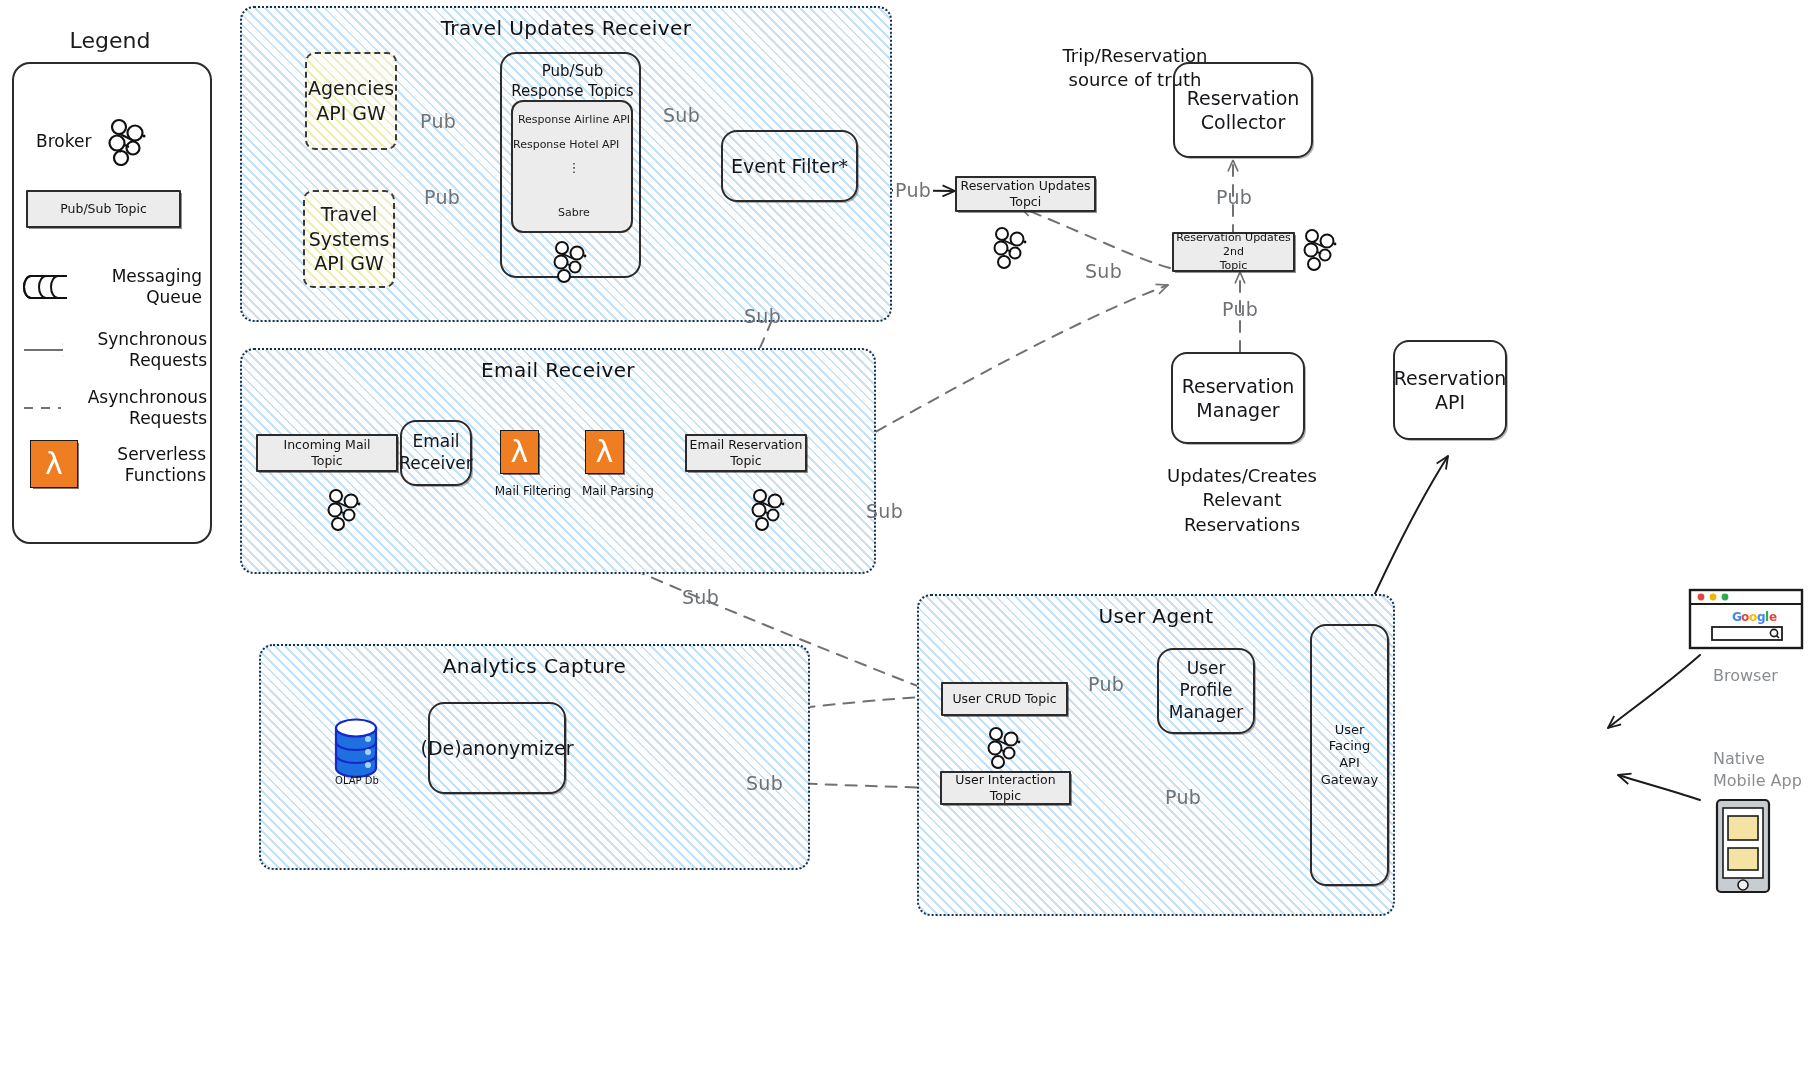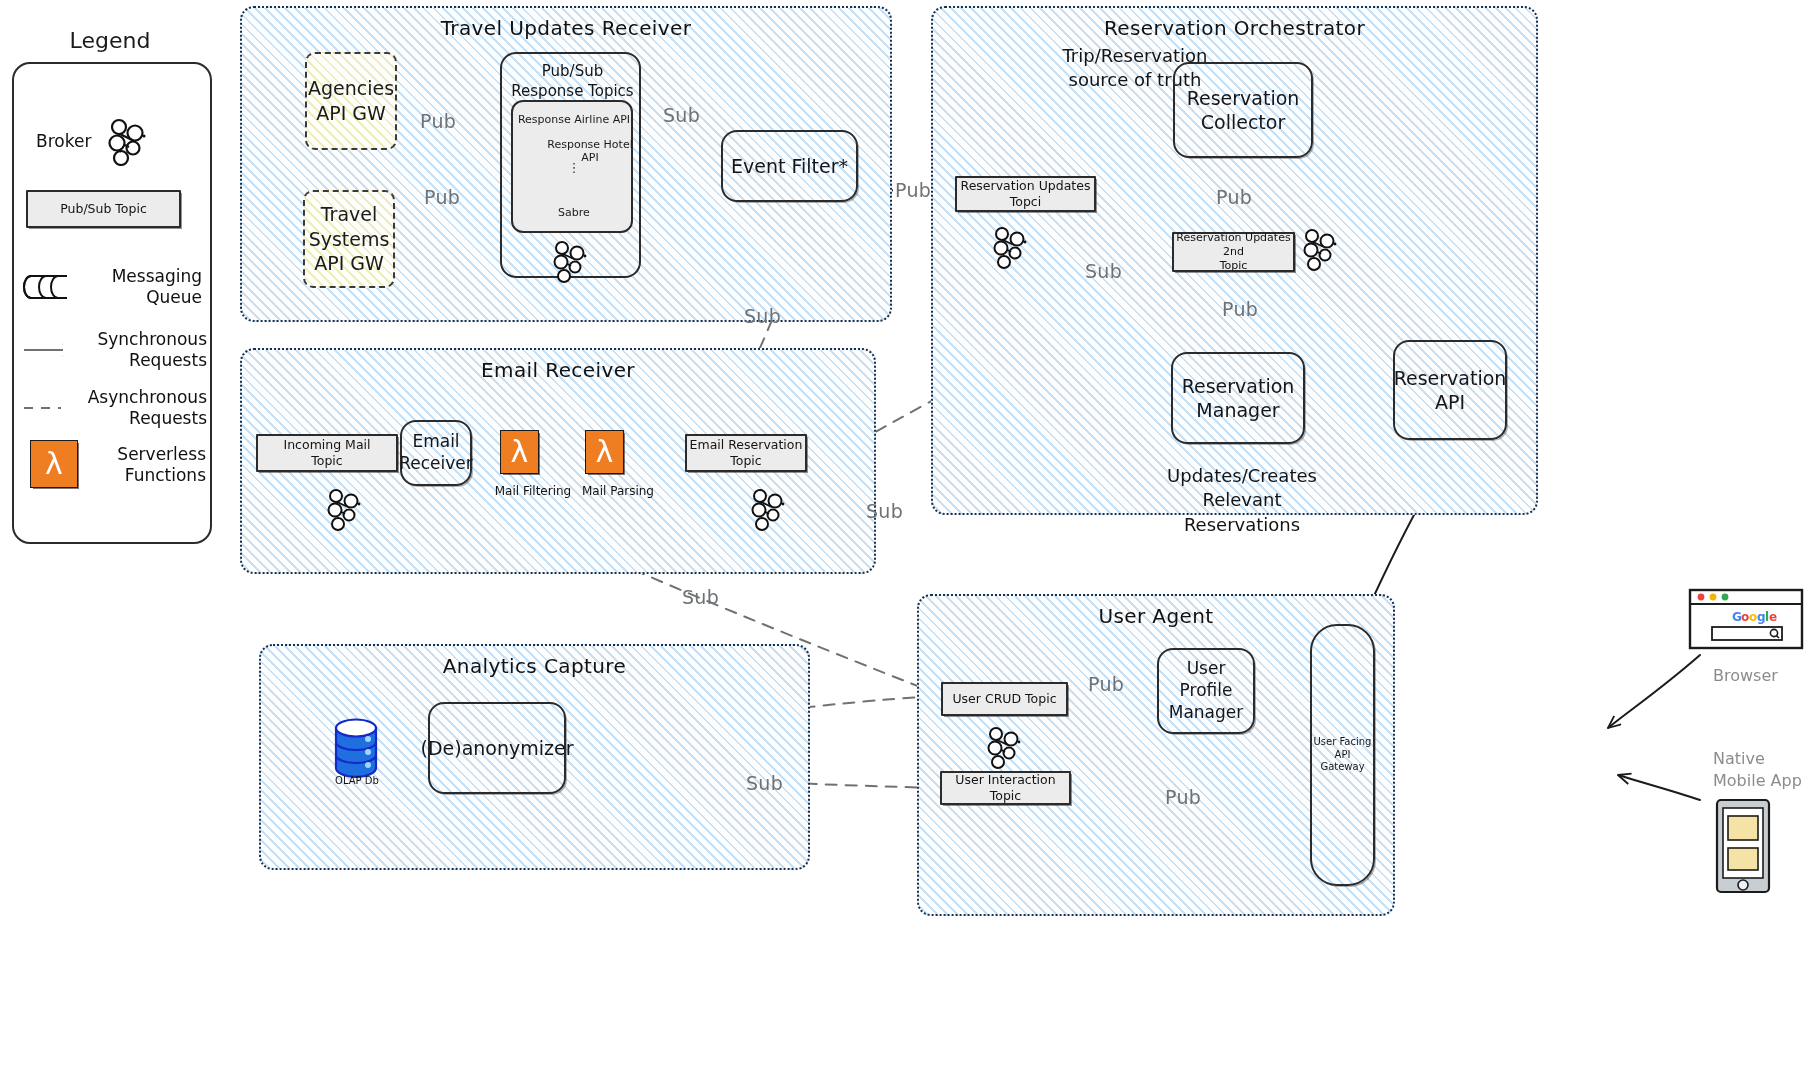--- a/index.html
+++ b/index.html
@@ -204,21 +204,21 @@
 API GW</div>
 
   <div class="abs" style="left:500px;top:52px;width:141px;height:226px;border:2.2px solid #2b2b2b;
               border-radius:16px;">
     <div class="abs" style="left:0;top:7px;width:141px;text-align:center;font-size:15px;
                 line-height:1.35;white-space:pre-line;color:#141414;">Pub/Sub
 Response Topics</div>
     <div class="abs" style="left:9px;top:46px;width:122px;height:133px;border:2px solid #2b2b2b;
                 border-radius:12px;background:#ececec;">
       <div class="abs" style="left:0;top:11px;width:122px;text-align:center;font-size:11px;">Response Airline API</div>
-      <div class="abs" style="left:0;top:36px;width:122px;text-align:center;font-size:11px;padding-left:32px;">Response Hotel API</div>
+      <div class="abs" style="left:0;top:36px;width:122px;font-size:11px;">Response Hotel API</div>
       <div class="abs" style="left:0;top:58px;width:122px;text-align:center;font-size:13px;color:#333;">⋮</div>
       <div class="abs" style="left:0;top:104px;width:122px;text-align:center;font-size:11px;">Sabre</div>
     </div>
 
     <svg class="abs" style="left:46px;top:186px;" width="48" height="46">
       <g fill="#fff" stroke="#111" stroke-width="2">
         <circle cx="14" cy="8" r="6"></circle>
           <circle cx="29" cy="13" r="6.5"></circle>
         <circle cx="13" cy="22" r="6.5"></circle>
           <circle cx="27" cy="27" r="5.5"></circle>
@@ -301,23 +301,20 @@
         <circle cx="38" cy="36" r="3"></circle>
         <circle cx="38" cy="49" r="3"></circle>
     </g>
   </svg>
   <div class="cap" style="left:300px;top:775px;width:114px;">OLAP Db</div>
 
   <div class="abs svc" style="left:428px;top:702px;width:138px;height:92px;">(De)anonymizer</div>
 
   <div class="elabel" style="left:746px;top:772px;">Sub</div>
 
-  <div class="abs group" style="left:931px;top:6px;width:607px;height:509px;">
-    <div class="group-title">Reservation Orchestrator</div>
-  </div>
 
   <div class="note" style="left:1035,top:44px;left:1035px;top:44px;width:200px;white-space:pre-line;">Trip/Reservation
 source of truth</div>
 
   <div class="abs svc" style="left:1173px;top:62px;width:140px;height:96px;white-space:pre-line;">Reservation
 Collector</div>
 
   <div class="abs topic" style="left:955px;top:176px;width:141px;height:36px;">Reservation Updates Topci</div>
 
   <div class="abs topic tiny" style="left:1172px;top:232px;width:123px;height:40px;white-space:pre-line;">Reservation Updates 2nd
@@ -376,22 +373,22 @@
       <circle cx="16" cy="36" r="6"></circle>
     </g>
     <path d="M15,14 L26,19 M20,24 L23,26" stroke="#111" stroke-width="1.8"></path>
     <circle cx="37" cy="16" r="1.4" fill="#111"></circle>
   </svg>
 
   <div class="abs svc sm" style="left:1157px;top:648px;width:98px;height:86px;white-space:pre-line;">User
 Profile
 Manager</div>
 
-  <div class="abs svc" style="left:1310px;top:624px;width:65px;height:262px;font-size:10px;
-              white-space:pre-line;border-radius:27px;">User Facing
+  <div class="abs svc" style="left:1310px;top:624px;width:79px;height:262px;font-size:13px;
+              white-space:pre-line;">User Facing
 API
 Gateway</div>
 
   <div class="elabel" style="left:1088px;top:673px;">Pub</div>
   <div class="elabel" style="left:1165px;top:786px;">Pub</div>
 
   <svg class="abs" style="left:1688px;top:588px;" width="118" height="64">
     <rect x="2" y="2" width="112" height="58" fill="#fff" stroke="#1b1b1b" stroke-width="2.4"></rect>
     <line x1="2" y1="16" x2="114" y2="16" stroke="#1b1b1b" stroke-width="2"></line>
     <circle cx="13" cy="9" r="3.4" fill="#e8453c"></circle>

